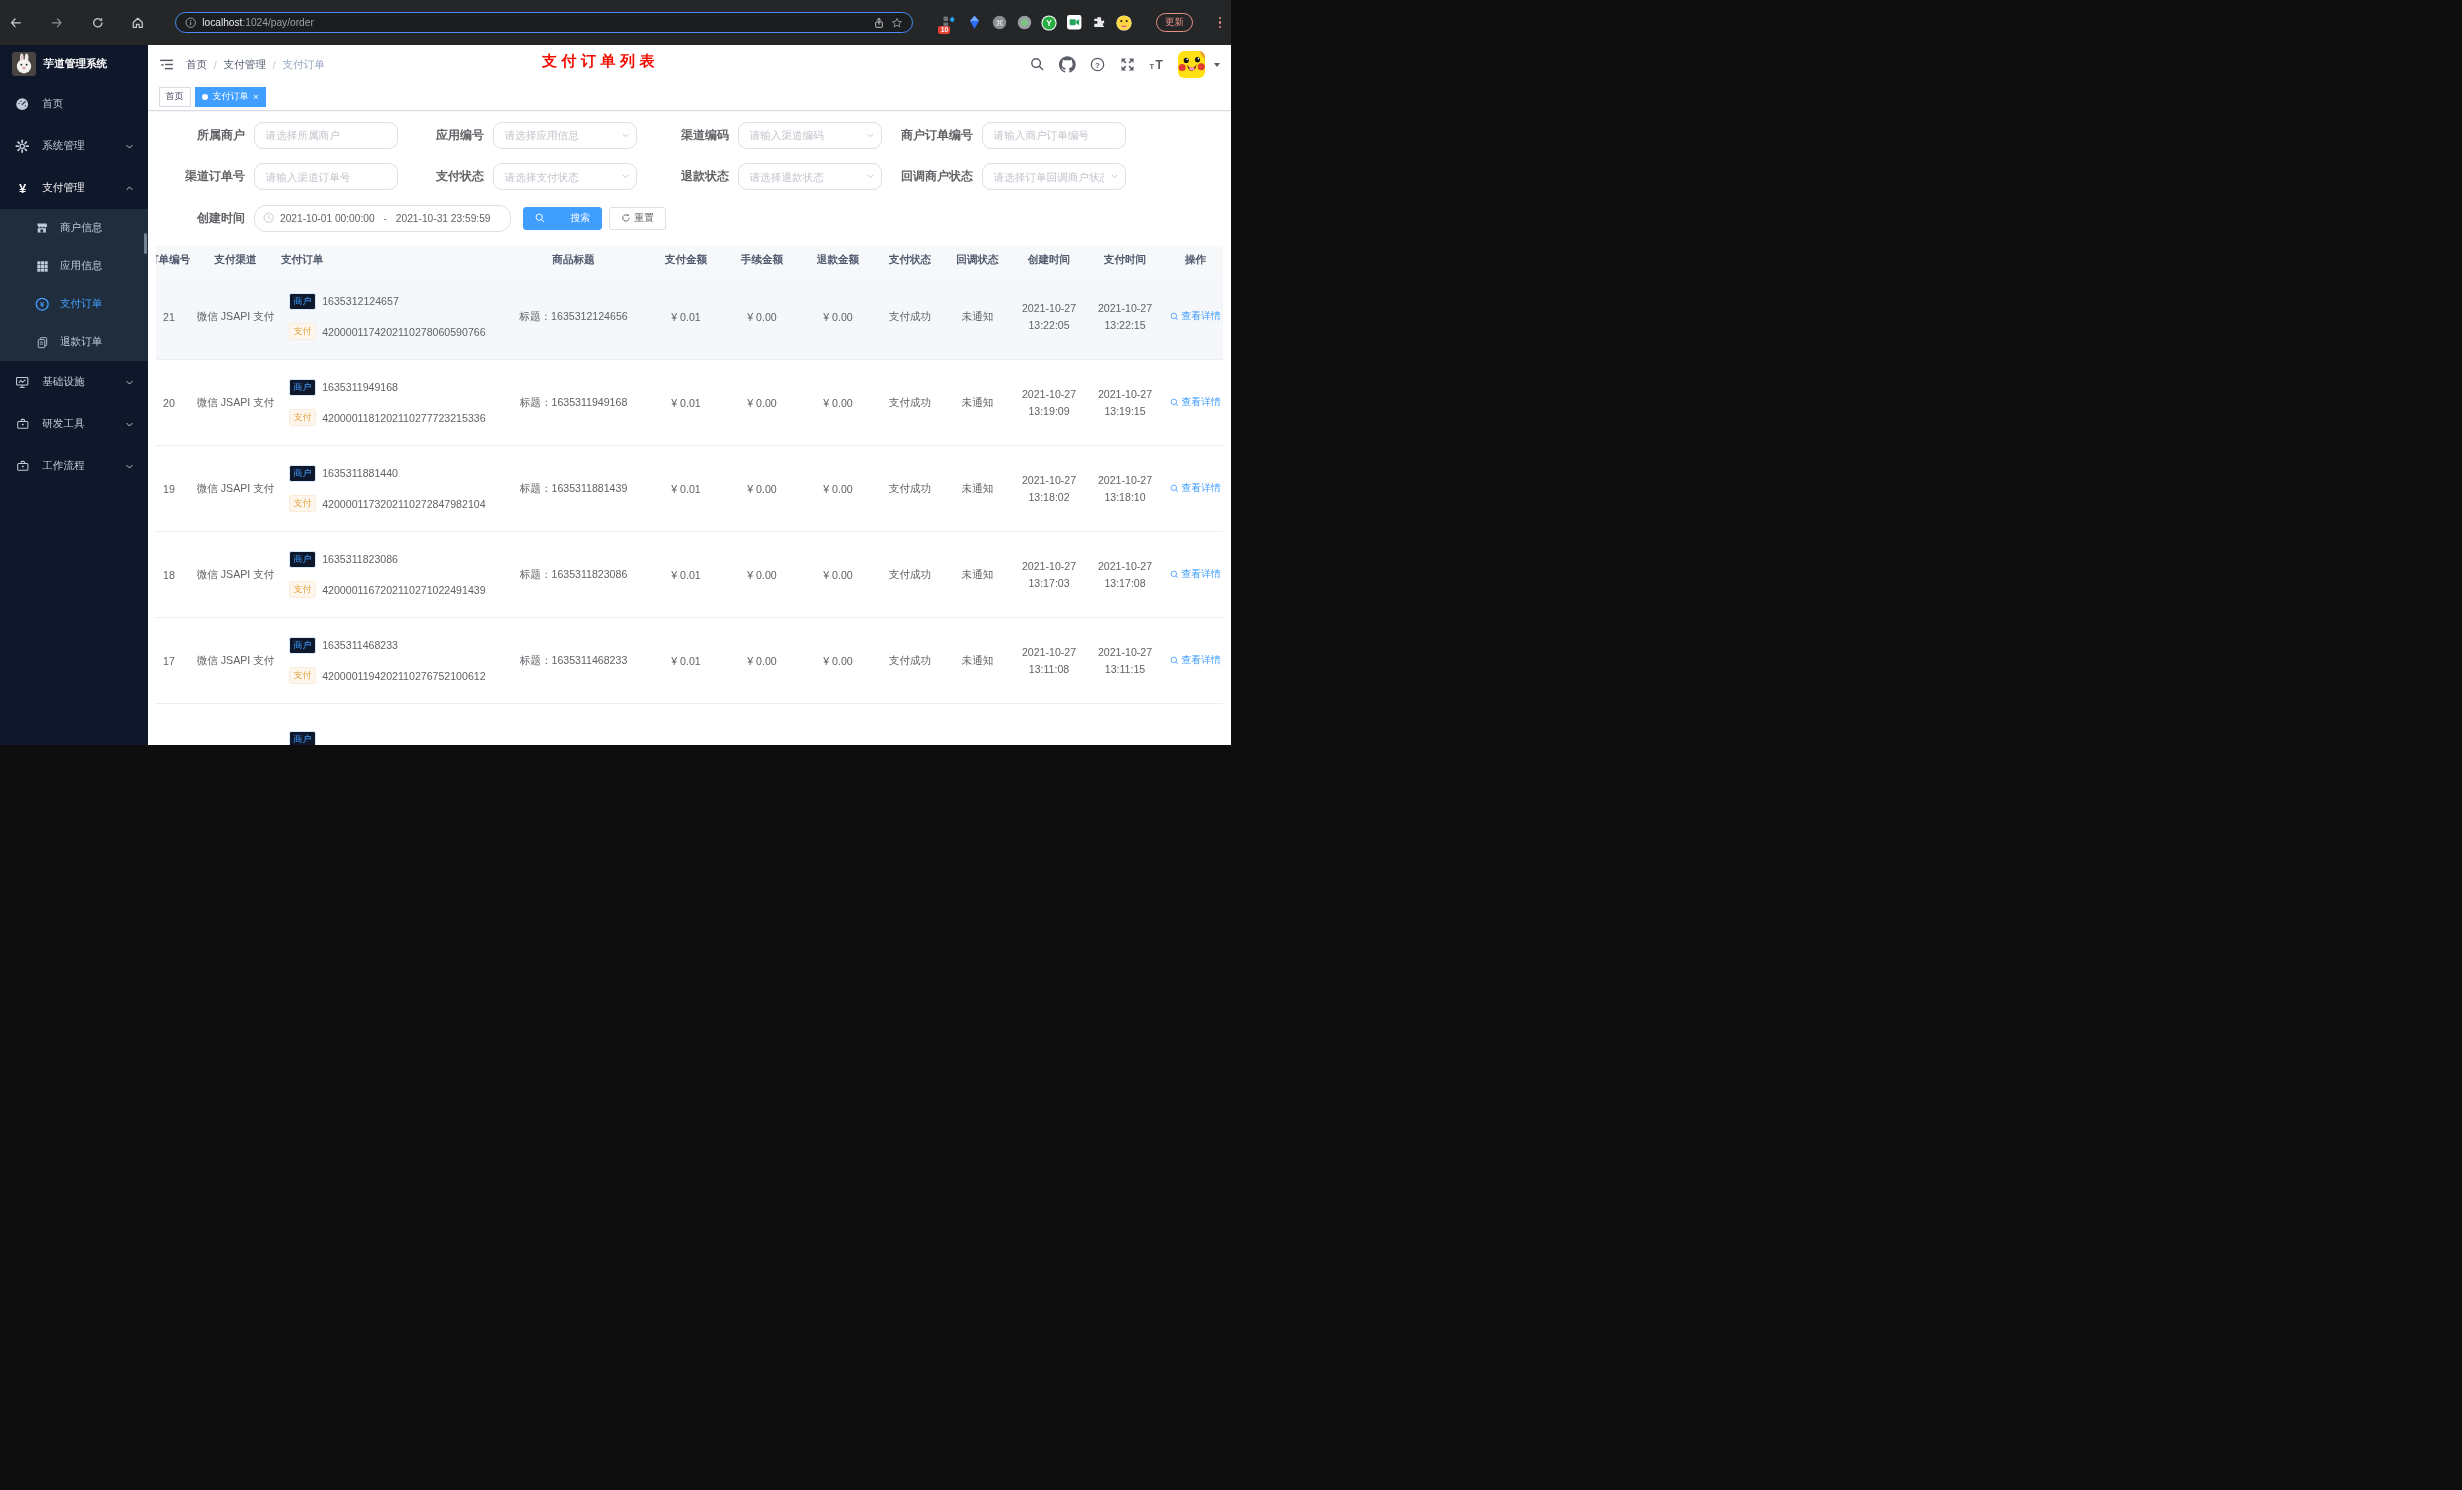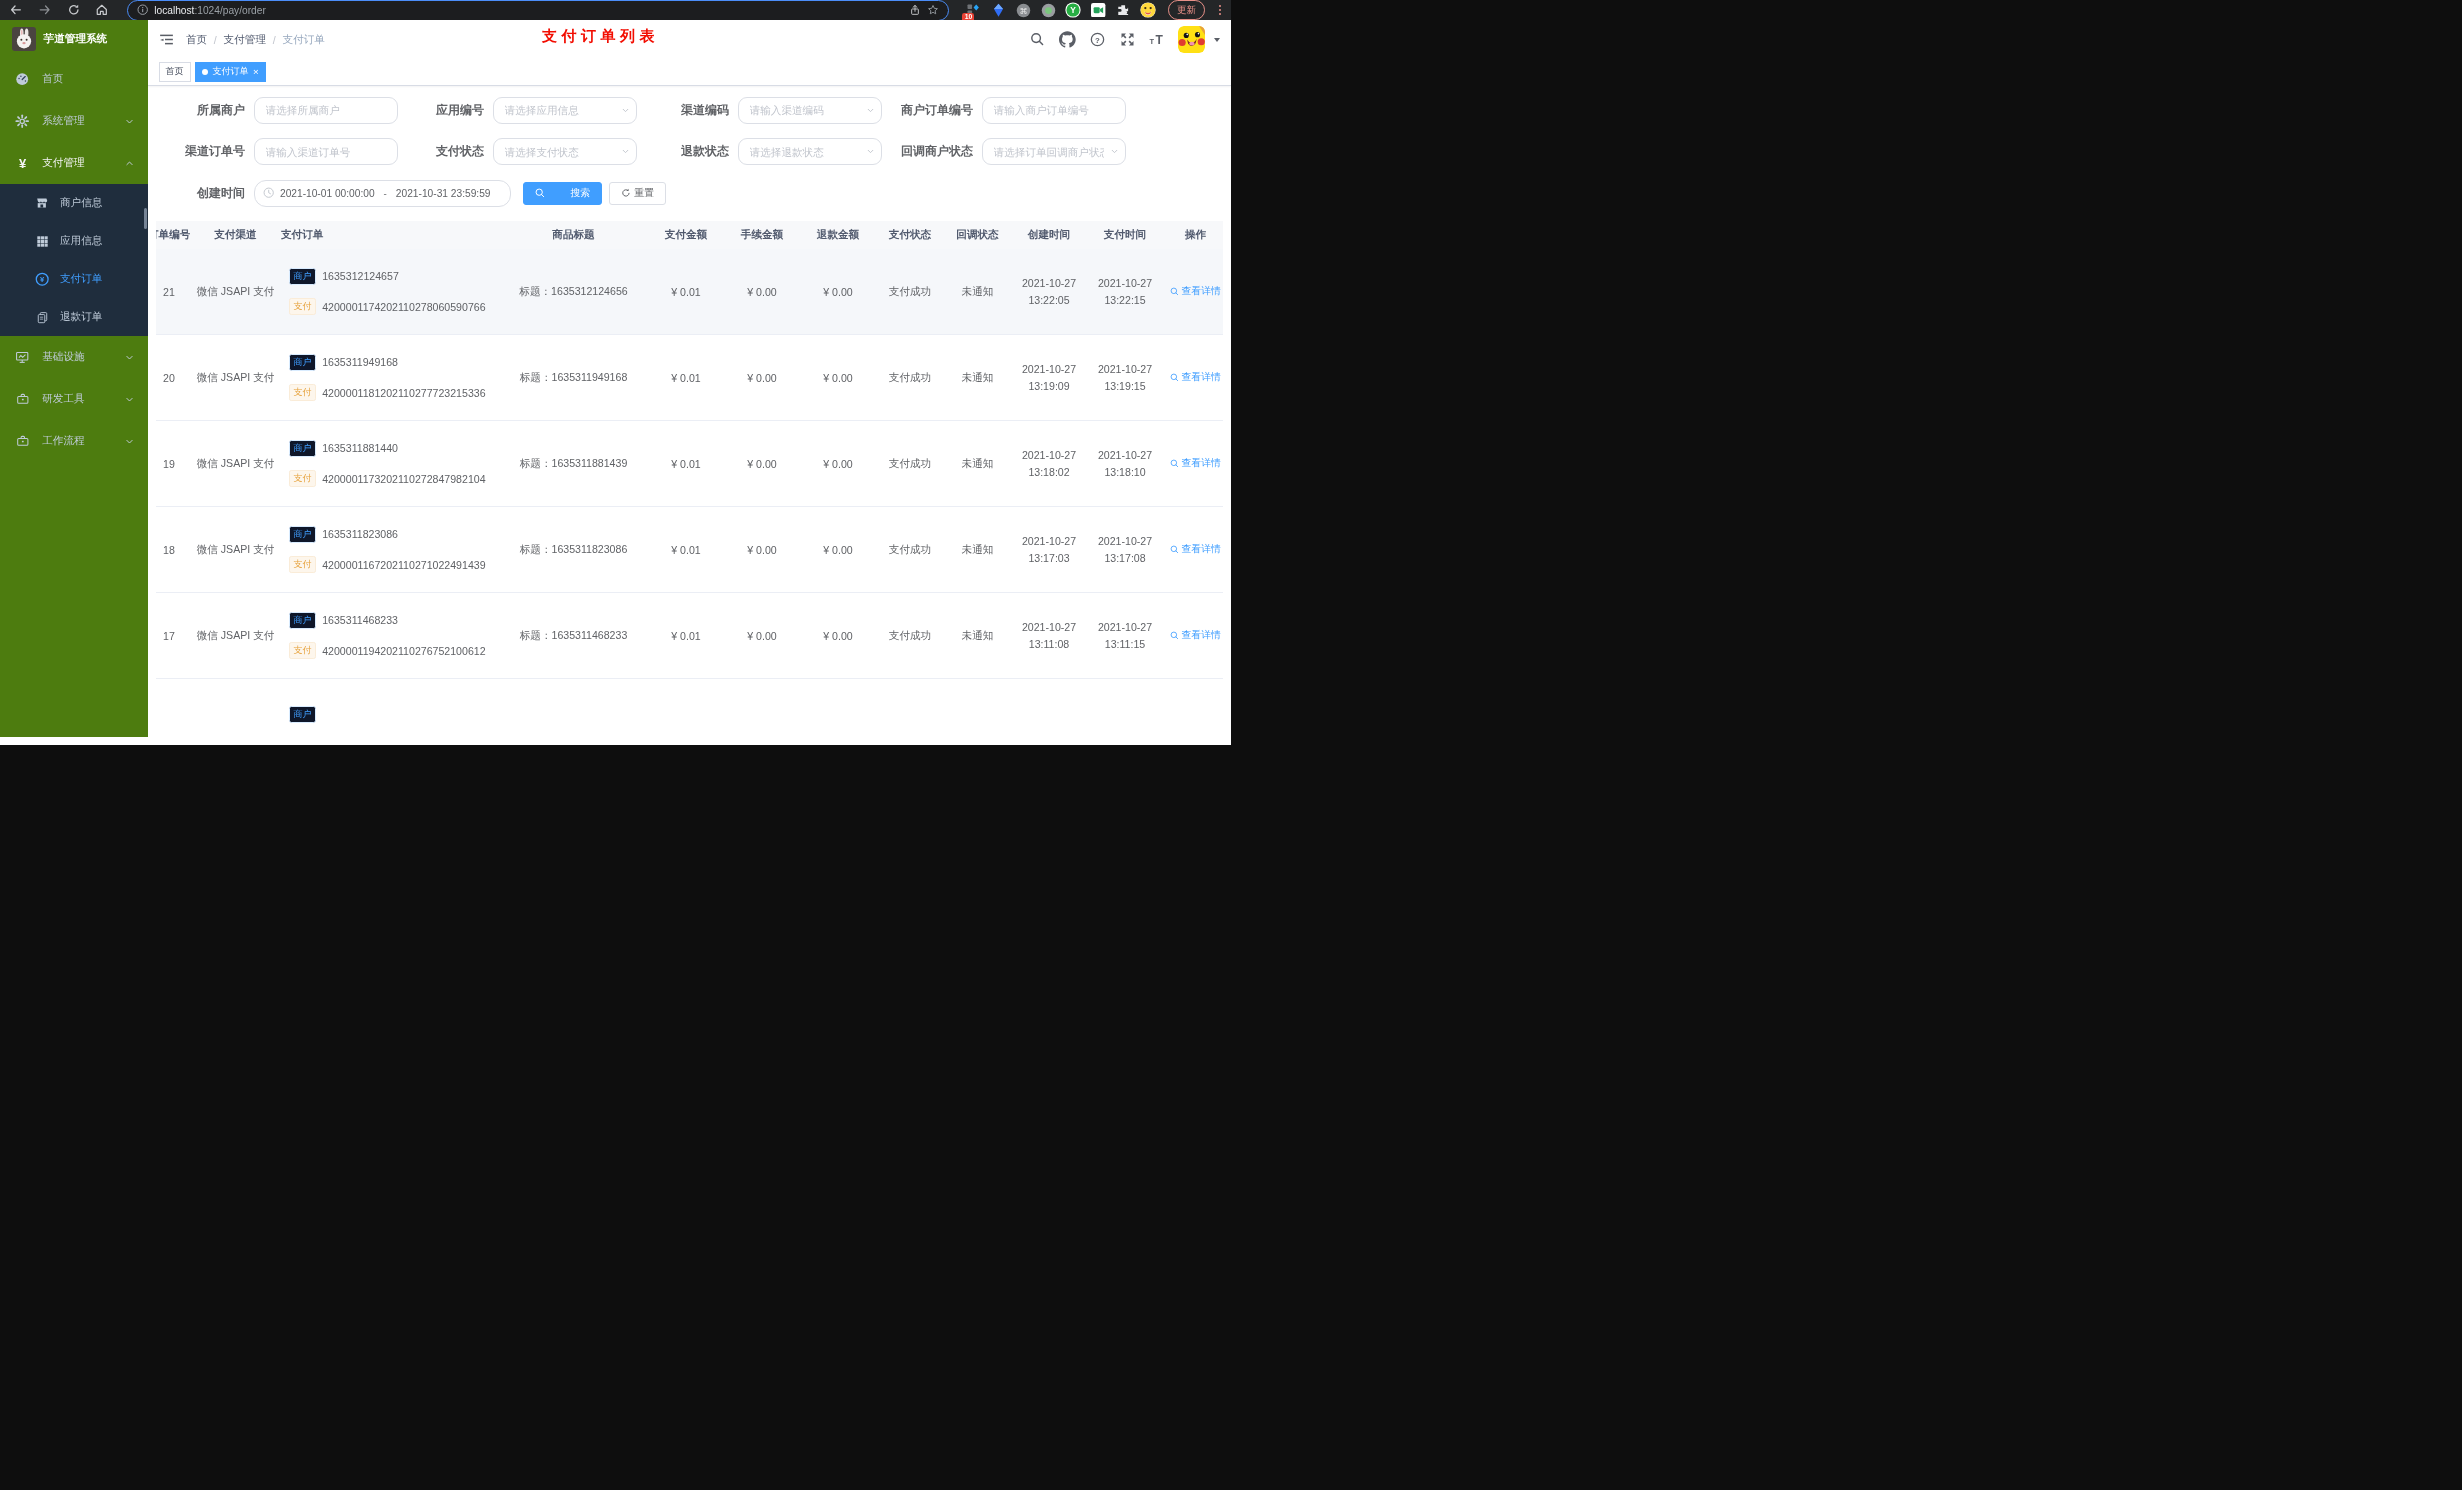--- a/index.html
+++ b/index.html
@@ -1,37 +1,37 @@
 <!DOCTYPE html>
 <html style="font-size:12px"><head>
 <meta charset="utf-8">
 <style>
   * { margin:0; padding:0; box-sizing:border-box; }
   body { font-family:"Liberation Sans","DejaVu Sans",sans-serif; background:#0e0e0e; }
   .screen { position:relative; width:1231px; height:745px; overflow:hidden; background:#fff; }
 
   
-  .chrome { height:20px; background:#242628; display:flex; align-items:center; padding:0 7.6px; gap:12px; }
+  .chrome { height:45px; background:#242628; display:flex; align-items:center; padding:0 7.6px; gap:24px; }
   .chrome svg { display:block; }
   .nav-btn { width:16.7px; height:16.7px; display:flex; align-items:center; justify-content:center; cursor:pointer; }
   .urlbar { flex:1; height:21px; margin:0 4.5px; background:#1c1d1f; border:1.5px solid #4b8df8; border-radius:11.4px;
             display:flex; align-items:center; padding:0 9px; gap:6px; min-width:0; }
   .url-text { font-size:10.2px; color:#e8eaed; white-space:nowrap; overflow:hidden; flex:1; }
   .url-text .dim { color:#9aa0a6; }
   .ext-row { display:flex; align-items:center; gap:9px; }
   .ext { position:relative; width:16px; height:16px; display:flex; align-items:center; justify-content:center; cursor:pointer; }
   .badge { position:absolute; left:-3px; bottom:-3.8px; background:#e94235; color:#fff; font-size:6.8px; font-weight:700;
            padding:0.8px 2.3px; border-radius:2.3px; line-height:1; }
   .update-pill { border:1.1px solid #e89088; color:#e89088; font-size:9.5px; padding:2.3px 7.6px; border-radius:9.8px; cursor:pointer; white-space:nowrap; }
   .kebab { display:flex; flex-direction:column; gap:1.9px; padding:0 2.3px; cursor:pointer; }
   .kebab i { width:2.3px; height:2.3px; border-radius:50%; background:#e89088; }
 
   
   .app { display:flex; height:717px; }
-  .sidebar { position:relative; width:148px; background:#4d7c0f; color:#bfcbd9; flex-shrink:0; overflow:hidden; }
+  .sidebar { position:relative; width:148px; background:#0f172a; color:#bfcbd9; flex-shrink:0; overflow:hidden; }
   .logo-row { height:38px; display:flex; align-items:center; padding-left:12px; gap:7.6px; }
   .logo-title { color:#fff; font-size:10.6px; font-weight:700; }
   .menu-item { height:42px; display:flex; align-items:center; padding:0 13.6px; font-size:10.6px; cursor:pointer; }
   .menu-item .mi-ic { width:18px; display:flex; justify-content:center; margin-right:10.6px; }
   .menu-item .mi-label { flex:1; }
   .menu-item.parent-active .mi-label { color:#f4f4f5; }
   .submenu { background:#1f2d3d; }
   .submenu .menu-item { height:38px; padding-left:33px; }
   .submenu .menu-item .mi-ic { margin-right:9px; }
   .submenu .menu-item.active { color:#409eff; }

